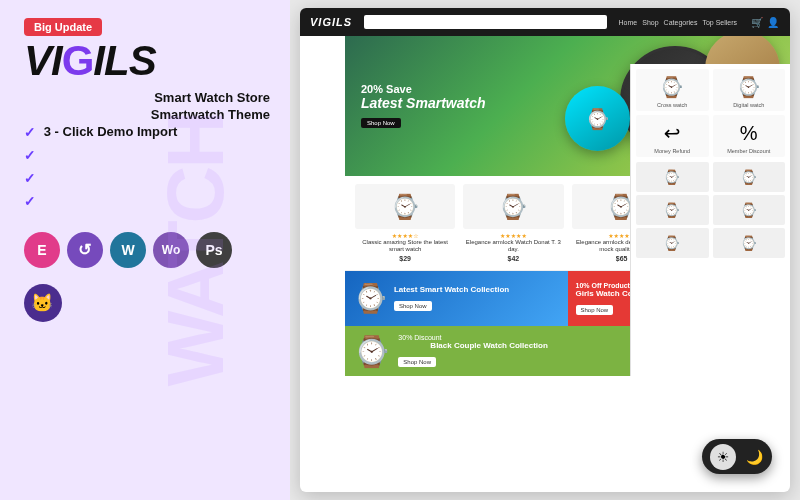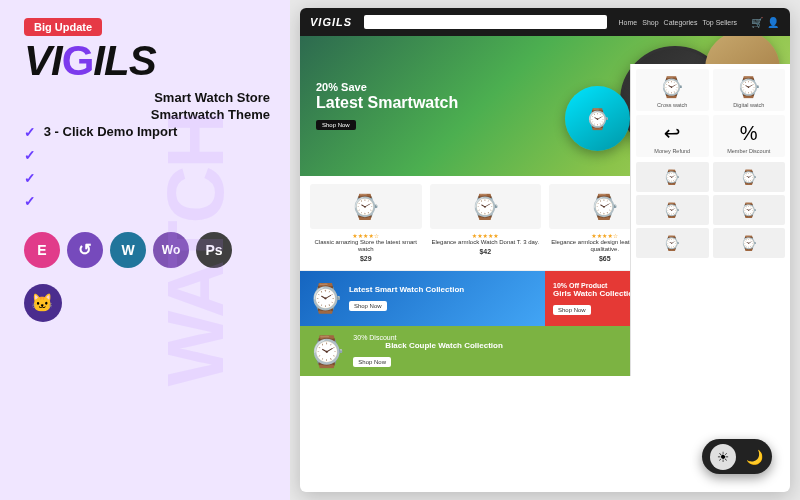--- a/index.html
+++ b/index.html
@@ -199,23 +199,24 @@
     }
 
     .hero-save {
       color: #fff;
       font-size: 11px;
       font-weight: 700;
     }
 
     .hero-title {
       color: #fff;
-      font-size: 16px;
+      font-size: 14px;
       font-weight: 900;
       line-height: 1.2;
+      font-style: italic;
     }
 
     .watch-main {
       width: 110px;
       height: 110px;
       border-radius: 50%;
       background: linear-gradient(145deg, #2c2c2c, #4a4a4a);
       position: absolute;
       right: 60px;
       top: 10px;
@@ -509,21 +510,21 @@
         <span>Shop</span>
         <span>Categories</span>
         <span>Top Sellers</span>
       </div>
       <div style="display:flex;gap:4px;align-items:center;margin-left:8px;">
         <span style="color:#fff;font-size:10px;">🛒</span>
         <span style="color:#fff;font-size:10px;">👤</span>
       </div>
     </div>
 
-    <div style="display:flex;position:relative;">
+    <div style="display:flex;position:relative;padding-left:45px;">
 
       <div style="flex:1;overflow:hidden;">
 
         <div class="hero-section">
           <div class="hero-text">
             <div class="hero-save">20% Save</div>
             <div class="hero-title">Latest Smartwatch</div>
             <div style="margin-top:6px;background:#111;color:#fff;font-size:6px;padding:2px 6px;border-radius:2px;display:inline-block;">Shop Now</div>
           </div>
 

